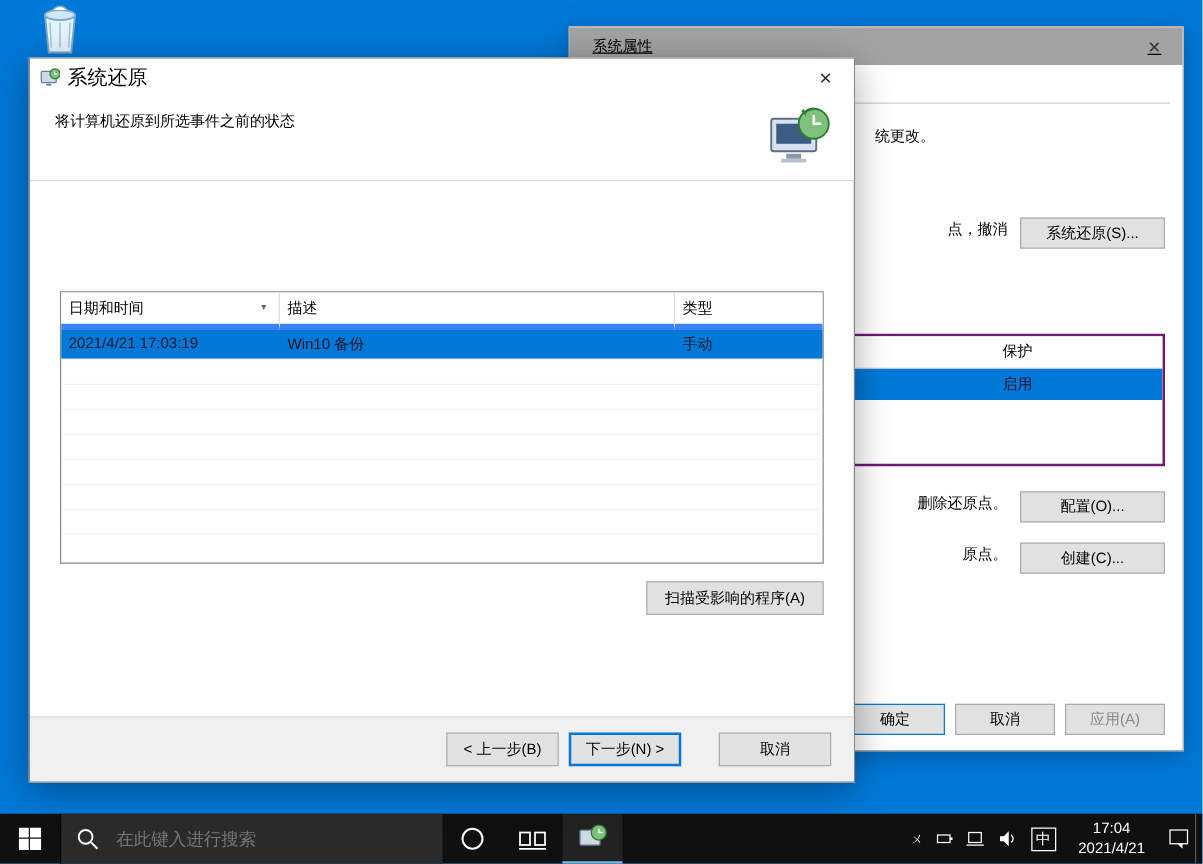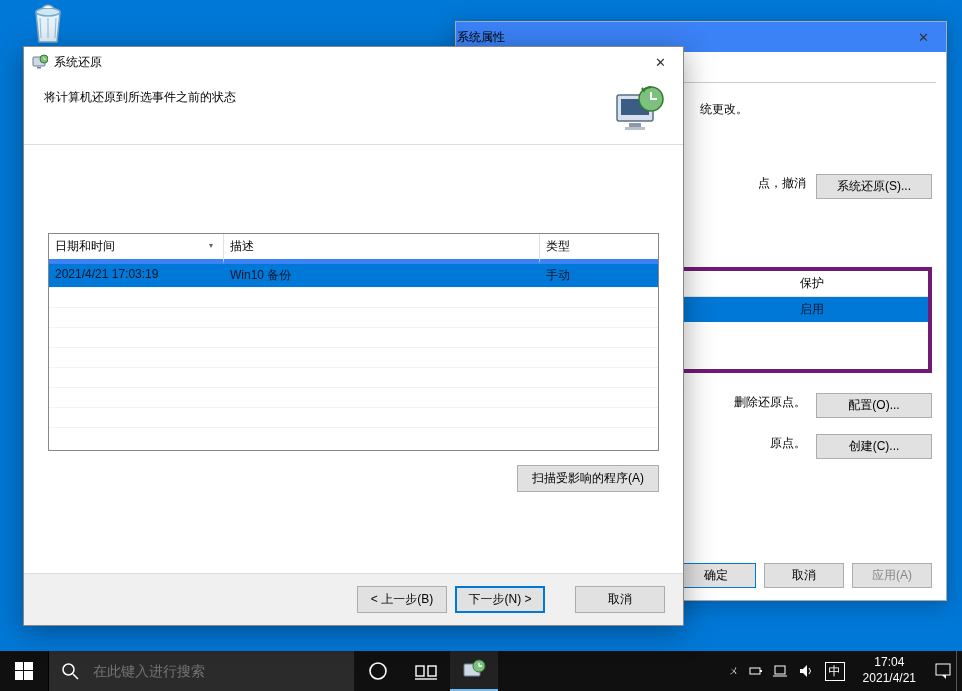--- a/index.html
+++ b/index.html
@@ -5,49 +5,49 @@
 * { box-sizing: border-box; margin: 0; padding: 0; font-family: "Microsoft YaHei", "Segoe UI", sans-serif; font-size: 12px; }
 body { width: 962px; height: 691px; background: #0078d7; position: relative; overflow: hidden; }
 
 
 .desktop-icon { position: absolute; left: 10px; top: 0px; width: 76px; text-align: center; color: white; }
 .desktop-icon .bin { width: 48px; height: 48px; margin: 0 auto; position: relative; }
 .desktop-icon .bin svg { width: 48px; height: 48px; }
 
 
 .sysprop { position: absolute; left: 455px; top: 21px; width: 492px; height: 580px; background: #fff; border: 1px solid #aaa; box-shadow: 0 4px 20px rgba(0,0,0,.25); }
-.sysprop .titlebar { height: 30px; display: flex; align-items: center; padding: 0 0 0 1px; background: #3b82f6; }
+.sysprop .titlebar { height: 30px; display: flex; align-items: center; padding: 0 0 0 18px; background: #a3a3a3; text-decoration: underline; }
 .sysprop .titlebar .title { flex: 1; font-size: 12px; }
 .sysprop .titlebar .closebtn { width: 45px; height: 29px; display:flex; align-items:center; justify-content:center; }
 .sysprop .tabs { margin: 4px 10px 0 10px; display: flex; border-bottom: 1px solid #ccc; }
 .sysprop .tabs .tab { padding: 4px 12px; border: 1px solid #ccc; border-bottom: none; background: #fff; margin-right: 2px; position: relative; top: 1px; }
 .sysprop .body { padding: 10px 14px; }
 .sysprop .sectionline { margin: 8px 0 14px; }
 .sysprop .btn { border: 1px solid #adadad; background: #e1e1e1; padding: 3px 8px; min-width: 88px; text-align: center; }
 .sysprop .btn.default { border: 1px solid #0078d7; }
-.sysprop .protection-table { border: 4px solid #701a75; height: 106px; margin: 4px 0 20px; overflow: hidden; }
+.sysprop .protection-table { border: 2px solid #701a75; height: 106px; margin: 4px 0 20px; overflow: hidden; }
 .sysprop .protection-table .hdr { display:flex; background:#fff; border-bottom:1px solid #e5e5e5; padding:4px 8px; }
 .sysprop .protection-table .hdr .c1 { flex: 1; }
 .sysprop .protection-table .hdr .c2 { width: 120px; }
 .sysprop .protection-table .row { display:flex; padding:4px 8px; }
 .sysprop .protection-table .row.sel { background: #0078d7; color: #0f172a;}
 .sysprop .protection-table .row .c1 { flex:1; }
 .sysprop .protection-table .row .c2 { width: 120px; }
 .sysprop .pair { display:flex; align-items:flex-start; margin-bottom: 16px; }
 .sysprop .pair .txt { flex: 1; padding-right: 10px; line-height: 1.5; }
 .sysprop .pair .btn { min-width: 116px; }
 .sysprop .footer { position:absolute; bottom: 12px; right: 14px; display:flex; gap: 8px; }
 .sysprop .footer .btn { min-width: 80px; }
 .sysprop .footer .disabled { color:#888; }
 
 
 .wizard { position: absolute; left: 23px; top: 46px; width: 661px; height: 580px; background: #fff; border: 1px solid #888; box-shadow: 0 6px 28px rgba(0,0,0,.35); z-index: 10; }
 .wizard .titlebar { height: 30px; display: flex; align-items: center; padding: 0 0 0 8px; background: #fff; }
 .wizard .titlebar .icon { width: 16px; height: 16px; margin-right: 6px; }
-.wizard .titlebar .title { flex: 1; font-size: 12px; }
+.wizard .titlebar .title { flex: 1; font-size: 16px; }
 .wizard .titlebar .closebtn { width: 45px; height: 29px; display:flex; align-items:center; justify-content:center; }
 .wizard .header { padding: 12px 20px 38px; position: relative; border-bottom: 1px solid #ddd; background: #fff; }
 .wizard .header .heading { font-size: 12px; font-weight: normal; }
 .wizard .header .logo { position: absolute; right: 18px; top: 6px; width: 52px; height: 52px; }
 .wizard .content { padding: 88px 24px 20px; }
 .wizard .tz { margin-bottom: 8px; }
 .wizard .grid { border: 1px solid #828790; height: 218px; }
 .wizard .grid .hdr { display:flex; background:#fff; }
 .wizard .grid .hdr .col { border-right: 1px solid #e0e0e0; border-bottom: 5px solid #3b82f6; padding: 4px 6px; position: relative; }
 .wizard .grid .hdr .col .sort { position:absolute; right:10px; top:7px; font-size:8px; color:#666;}

